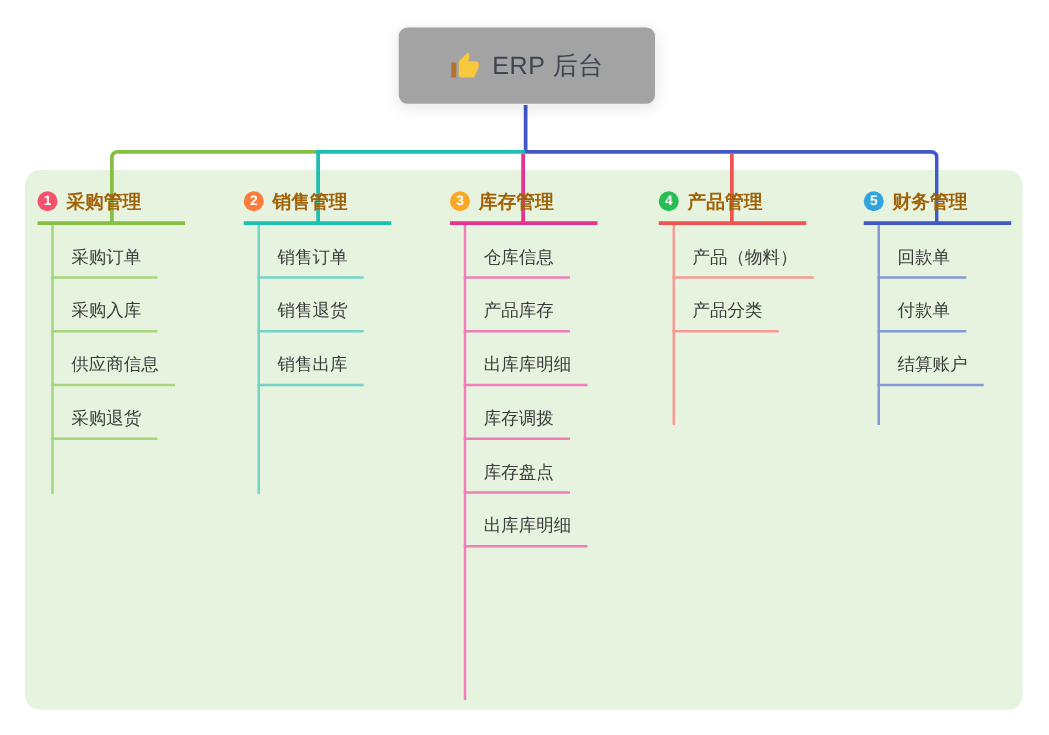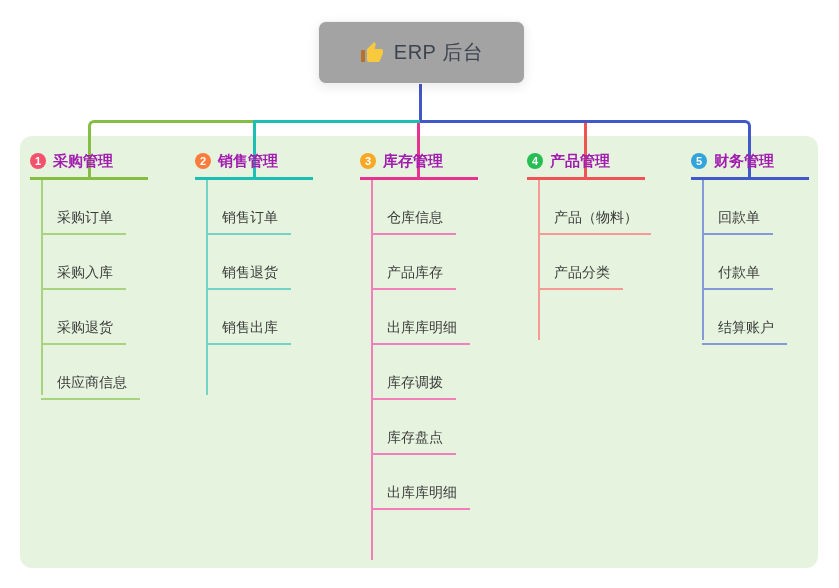--- a/index.html
+++ b/index.html
@@ -58,31 +58,31 @@
   .c5 .head{border-color:var(--c5-line)}
 
   .badge{
     width:16px;height:16px;border-radius:50%;flex:0 0 16px;
     color:#fff;font-size:11px;font-weight:bold;line-height:16px;text-align:center;
   }
   .c1 .badge{background:var(--c1-badge)} .c2 .badge{background:var(--c2-badge)}
   .c3 .badge{background:var(--c3-badge)} .c4 .badge{background:var(--c4-badge)}
   .c5 .badge{background:var(--c5-badge)}
 
-  .head .label{font-size:15px;font-weight:600;color:#a21caf;white-space:nowrap;}
+  .head .label{font-size:15px;font-weight:600;color:#a16207;white-space:nowrap;}
 
   .items{position:relative;margin-left:11px;}
   .spine{position:absolute;left:0;top:0;width:2px;}
   .c1 .spine{background:var(--c1-light);height:215px}
   .c2 .spine{background:var(--c2-light);height:215px}
   .c3 .spine{background:var(--c3-light);height:380px}
   .c4 .spine{background:var(--c4-light);height:160px}
   .c5 .spine{background:var(--c5-light);height:160px}
 
-  .item{height:55px;display:flex;align-items:flex-end;cursor:pointer;}
+  .item{height:43px;display:flex;align-items:flex-end;cursor:pointer;}
   .item:first-child{height:50px;}
   .item .txt{
     font-size:14px;color:var(--text,#3b3b3b);white-space:nowrap;
     padding:0 13px 6px 16px;border-bottom:2px solid #ccc;
   }
   .c1 .item .txt{border-color:var(--c1-light)} .c2 .item .txt{border-color:var(--c2-light)}
   .c3 .item .txt{border-color:var(--c3-light)} .c4 .item .txt{border-color:var(--c4-light)}
   .c5 .item .txt{border-color:var(--c5-light)}
 </style>
 </head>
@@ -115,24 +115,24 @@
     </div>
     <div class="items">
       <div class="spine"></div>
       <div class="item">
           <span class="txt">采购订单</span>
         </div>
       <div class="item">
           <span class="txt">采购入库</span>
         </div>
       <div class="item">
+          <span class="txt">供应商信息</span>
+        </div>
+      <div class="item">
           <span class="txt">采购退货</span>
-        </div>
-      <div class="item">
-          <span class="txt">供应商信息</span>
         </div>
     </div>
   </div>
 
   <div class="col c2">
     <div class="head">
       <span class="badge">2</span>
       <span class="label">销售管理</span>
     </div>
     <div class="items">

